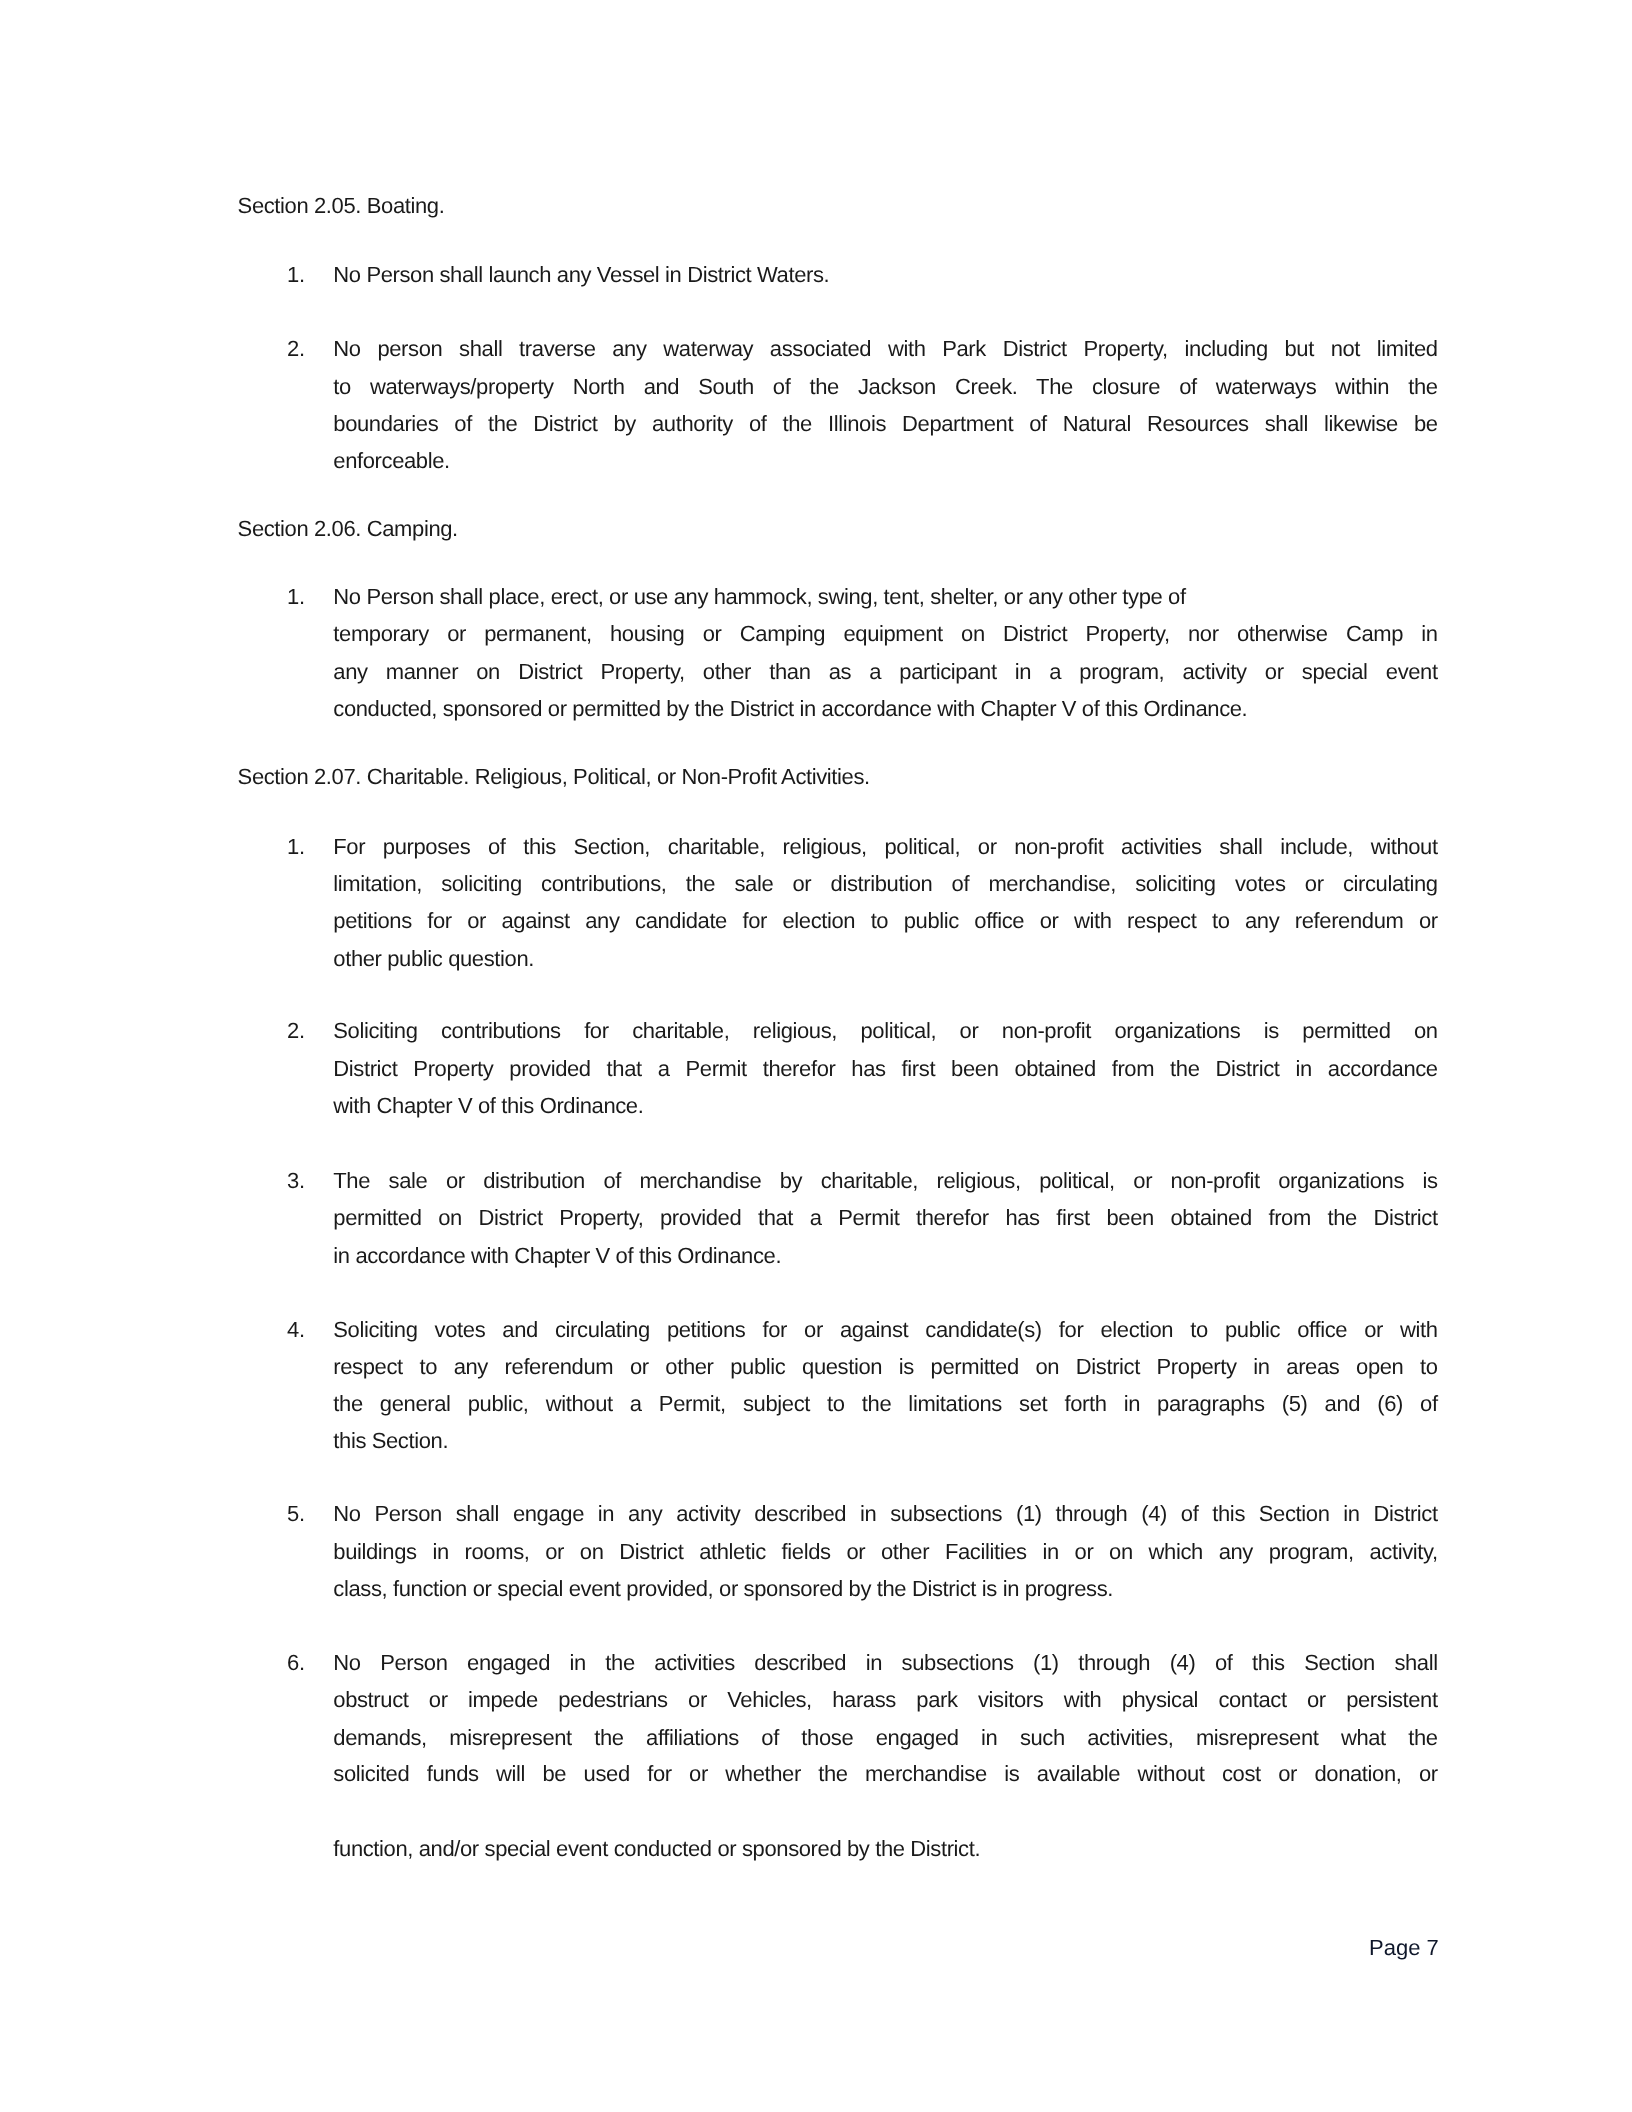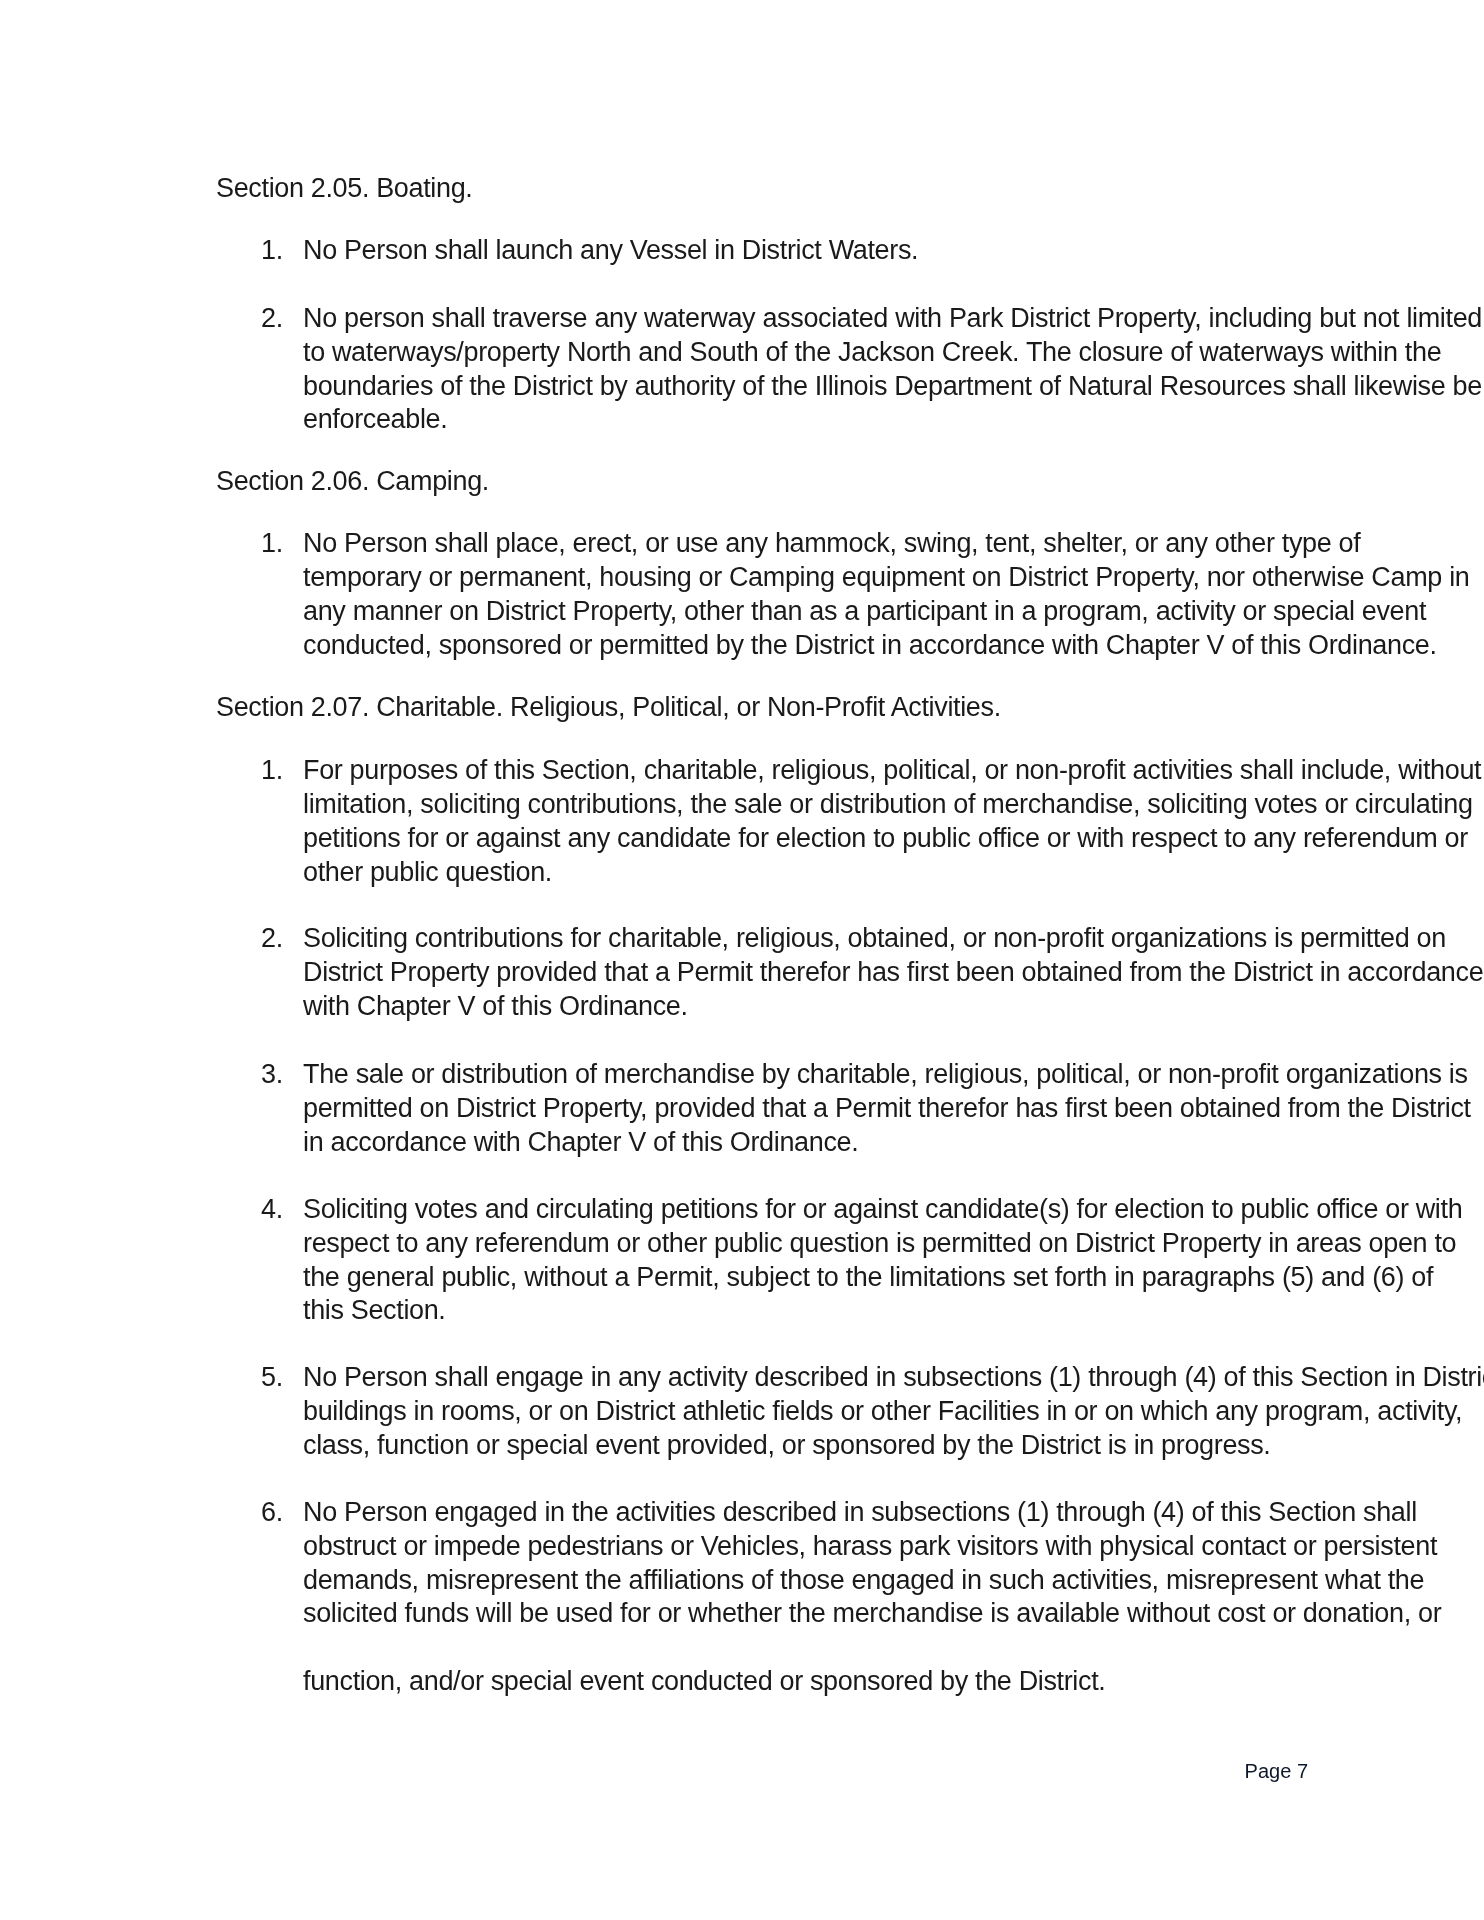--- a/index.html
+++ b/index.html
@@ -1,19 +1,19 @@
 <!DOCTYPE html>
 <html><head>
 <meta charset="utf-8">
 <style>
   html, body { margin:0; padding:0; background:#ffffff; }
   body { width:1484px; height:1920px; position:relative; overflow:hidden;
          font-family:"Liberation Sans", sans-serif; color:#1a1a1a; }
   .page { position:absolute; left:0; top:0; width:1484px; height:1920px; background:#fff; }
-  .line { position:absolute; font-size:27px; line-height:24px; white-space:nowrap;
+  .line { position:absolute; font-size:20px; line-height:24px; white-space:nowrap;
           letter-spacing:-0.35px; height:24px; }
   .heading { left:216px; }
   .num { left:261px; }
   .body { left:303px; width:1004px; text-align:justify; text-align-last:justify; }
   .body.last { text-align-last:left; }
   .page-num { position:absolute; left:1232px; width:76px; text-align:right;
               font-size:20px; line-height:24px; white-space:nowrap; }
 </style>
 </head>
 <body>
@@ -41,21 +41,21 @@
 
   <div class="line heading" style="top:695px">Section 2.07.  Charitable.  Religious, Political, or Non-Profit Activities.</div>
 
   <div class="line num" style="top:758px">1.</div>
   <div class="line body" style="top:758px">For purposes of this Section, charitable, religious, political, or non-profit activities shall include, without</div>
   <div class="line body" style="top:792px">limitation, soliciting contributions, the sale or distribution of merchandise, soliciting votes or circulating</div>
   <div class="line body" style="top:826px">petitions for or against any candidate for election to public office or with respect to any referendum or</div>
   <div class="line body last" style="top:860px">other public question.</div>
 
   <div class="line num" style="top:926px">2.</div>
-  <div class="line body" style="top:926px">Soliciting contributions for charitable, religious, obtained, or non-profit organizations is permitted on</div>
+  <div class="line body" style="top:926px">Soliciting contributions for charitable, religious, political, or non-profit organizations is permitted on</div>
   <div class="line body" style="top:960px">District Property provided that a Permit therefor has first been obtained from the District in accordance</div>
   <div class="line body last" style="top:994px">with Chapter V of this Ordinance.</div>
 
   <div class="line num" style="top:1062px">3.</div>
   <div class="line body" style="top:1062px">The sale or distribution of merchandise by charitable, religious, political, or non-profit organizations is</div>
   <div class="line body" style="top:1096px">permitted on District Property, provided that a Permit therefor has first been obtained from the District</div>
   <div class="line body last" style="top:1130px">in accordance with Chapter V of this Ordinance.</div>
 
   <div class="line num" style="top:1197px">4.</div>
   <div class="line body" style="top:1197px">Soliciting votes and circulating petitions for or against candidate(s) for election to public office or with</div>

